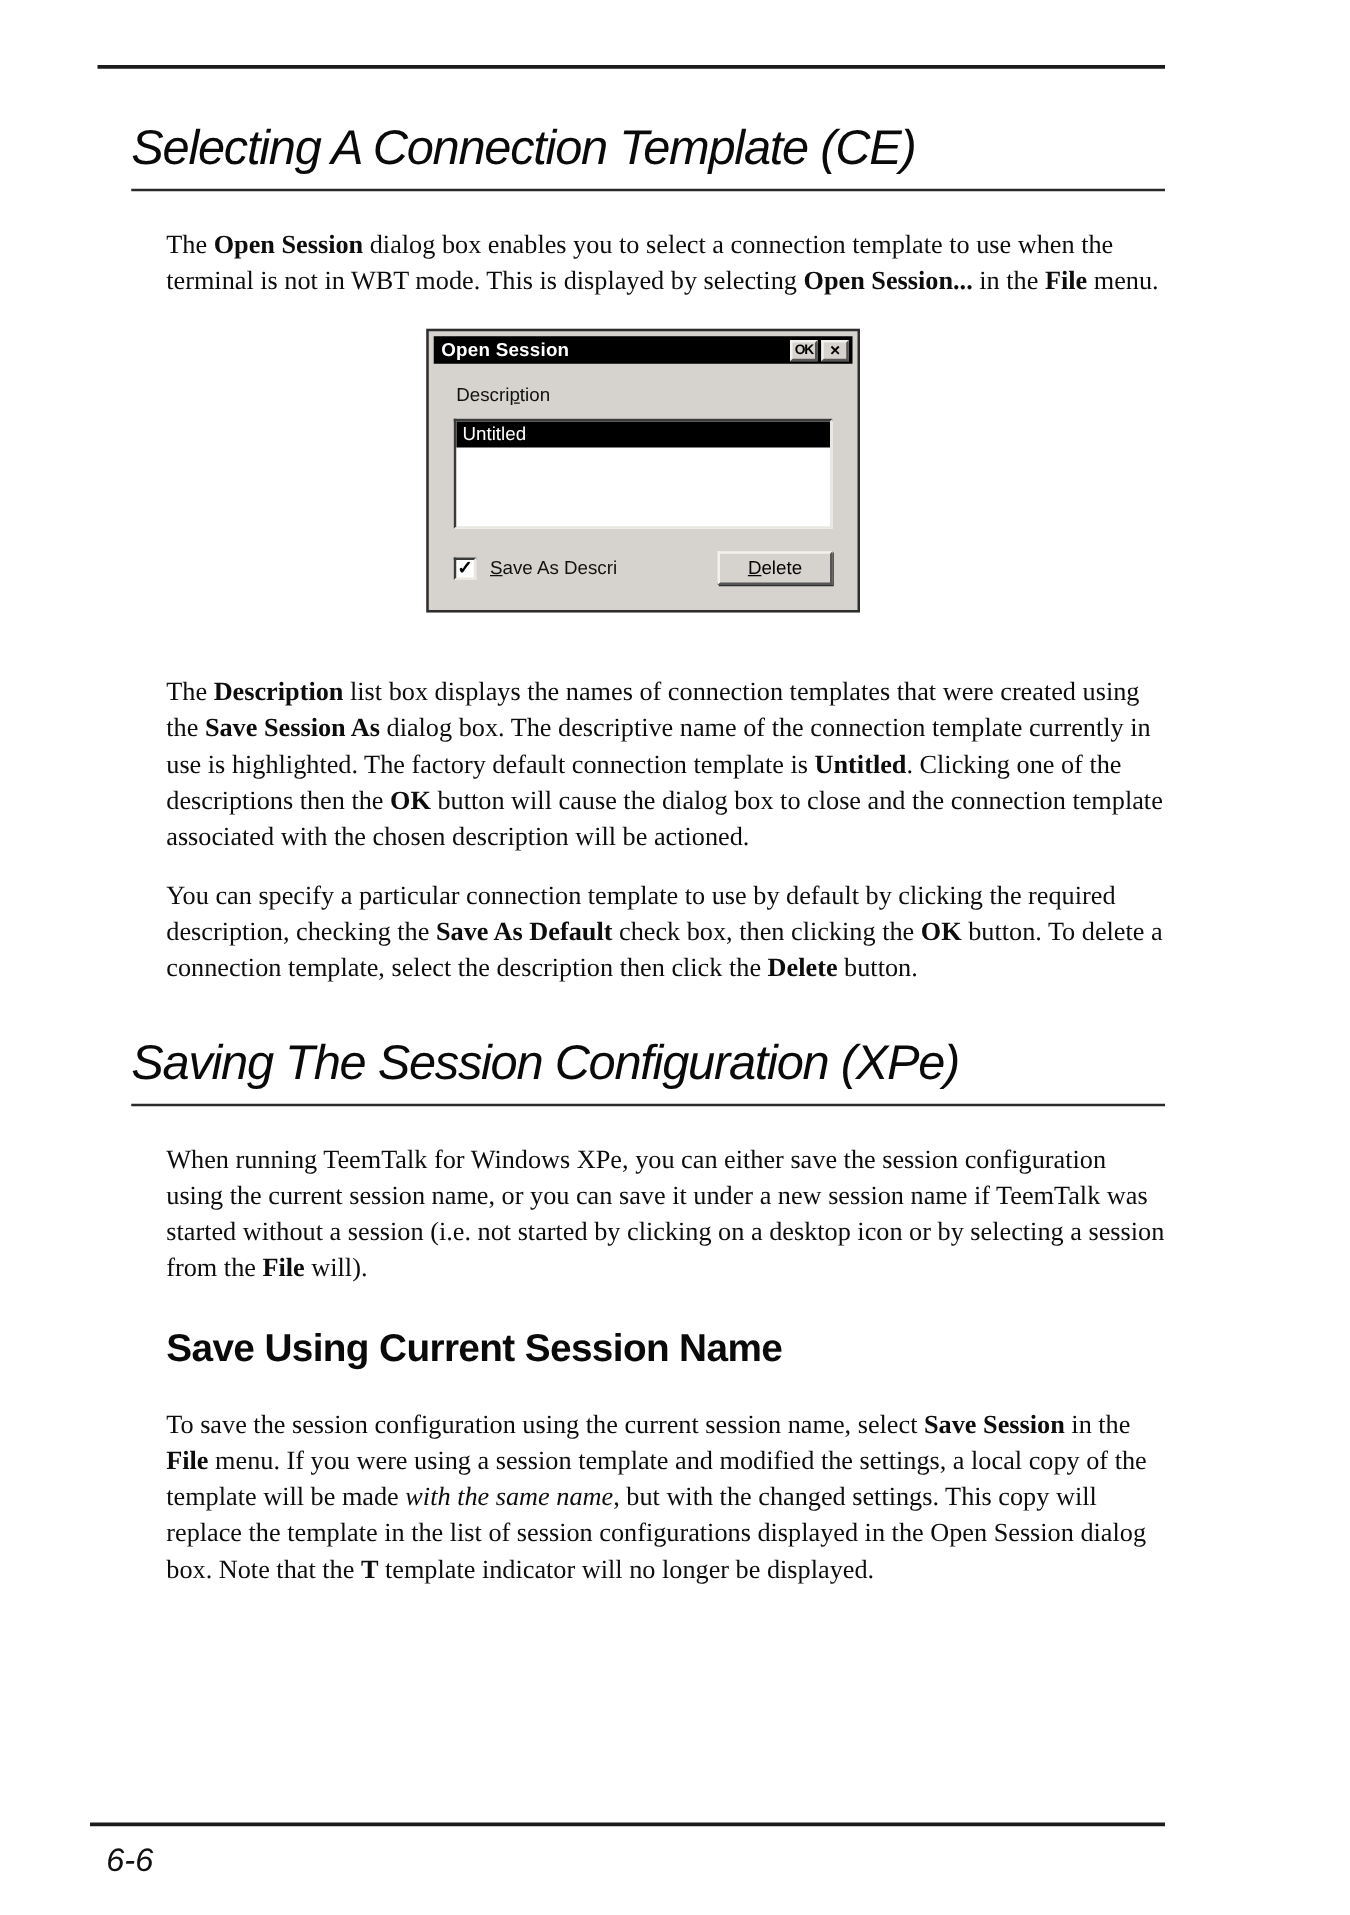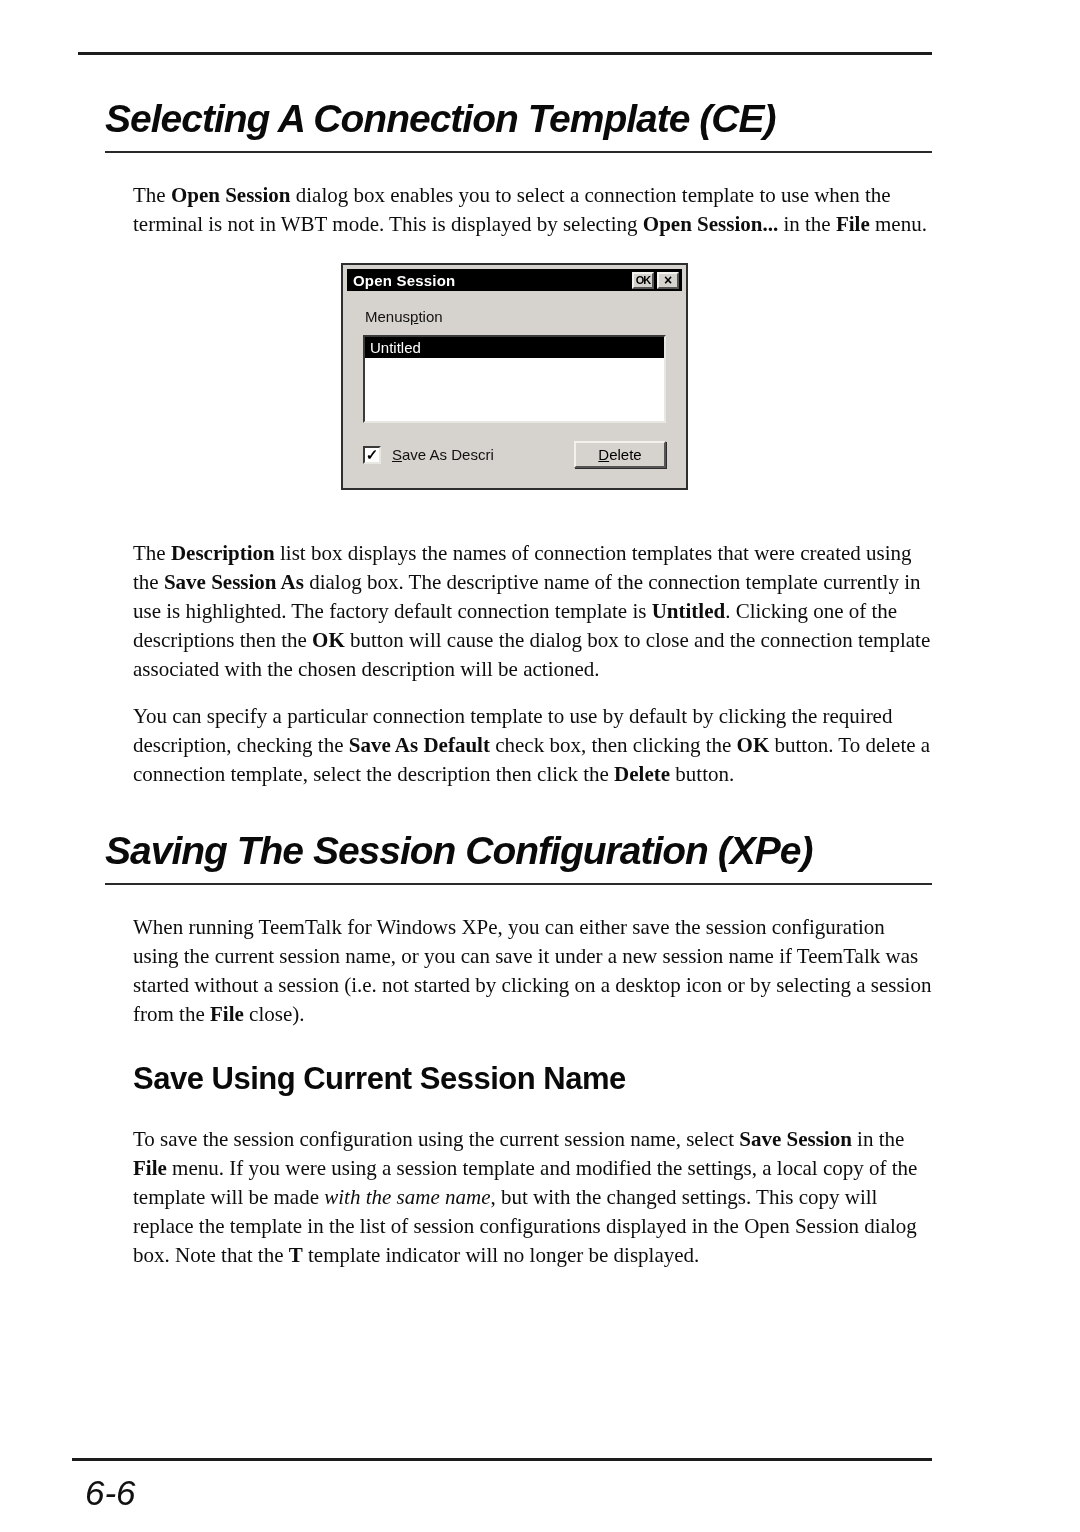--- a/index.html
+++ b/index.html
@@ -13,21 +13,21 @@
   
   .running-header {
     font-family:"Liberation Sans", sans-serif; font-style:italic;
     font-size:23px; line-height:28px; padding-left:7px; color:#111;
   }
   .rule { border:none; height:0; }
   .rule-thick { border-top:3px solid #1c1c1c; margin-top:6px; }
 
   
   h1.sec-title {
-    font-family:"Liberation Sans", sans-serif; font-weight:bold; font-style:italic;
+    font-family:"Liberation Sans", sans-serif; font-weight:normal; font-style:italic;
     font-size:39px; line-height:44px; letter-spacing:-1px; white-space:nowrap;
     margin:42px 0 0 27px; color:#0a0a0a;
   }
   .h1-rule { border-top:2px solid #2a2a2a; margin:10px 0 0 27px; }
   h1.sec2 { margin-top:40px; }
 
   h2.sub-title {
     font-family:"Liberation Sans", sans-serif; font-weight:bold;
     font-size:31px; line-height:36px; letter-spacing:-0.5px; white-space:nowrap;
     margin:32px 0 0 55px; color:#0a0a0a;
@@ -84,21 +84,21 @@
     background:#d6d3ce; color:#000;
     border:2px solid; border-color:#f2f1ee #555 #555 #f2f1ee;
     box-shadow:1px 1px 0 #2e2e2e;
     font-family:"Liberation Sans", sans-serif; font-size:15px; cursor:default;
   }
 
   
   .footer { position:absolute; left:72px; right:148px; top:1452px; }
   .page-number {
     font-family:"Liberation Sans", sans-serif; font-style:italic;
-    font-size:35px; margin:12px 0 0 13px; color:#111;
+    font-size:26px; margin:12px 0 0 13px; color:#111;
   }
 </style>
 </head>
 <body>
 
 <div class="page">
 
   <div class="rule rule-thick"></div>
 
   <h1 class="sec-title">Selecting A Connection Template (CE)</h1>
@@ -106,42 +106,42 @@
 
   <p class="body-text"><span>The </span><span style="font-weight: bold;">Open Session</span><span> dialog box enables you to select a connection template to use when the terminal is not in WBT mode. This is displayed by selecting </span><span style="font-weight: bold;">Open Session...</span><span> in the </span><span style="font-weight: bold;">File</span><span> menu.</span></p>
 
   <div class="dialog">
     <div class="titlebar">
       <span class="titlebar-text">Open Session</span>
       <button class="tb-btn ok">OK</button>
       <button class="tb-btn close">×</button>
     </div>
     <div class="dialog-body">
-      <div class="field-label"><span>Menus</span><span style="text-decoration: underline;">p</span><span>tion</span></div>
+      <div class="field-label"><span>Descri</span><span style="text-decoration: underline;">p</span><span>tion</span></div>
       <div class="listbox">
         <div class="list-item selected">Untitled</div>
       </div>
       <div class="dialog-row">
         <span class="checkbox">
             <span class="check">✓</span>
           </span>
         <span class="checkbox-label"><span style="text-decoration: underline;">S</span><span>ave As Descri</span></span>
         <button class="win-button"><span style="text-decoration: underline;">D</span><span>elete</span></button>
       </div>
     </div>
   </div>
 
   <p class="body-text p-after-dialog"><span>The </span><span style="font-weight: bold;">Description</span><span> list box displays the names of connection templates that were created using the </span><span style="font-weight: bold;">Save Session As</span><span> dialog box. The descriptive name of the connection template currently in use is highlighted. The factory default connection template is </span><span style="font-weight: bold;">Untitled</span><span>. Clicking one of the descriptions then the </span><span style="font-weight: bold;">OK</span><span> button will cause the dialog box to close and the connection template associated with the chosen description will be actioned.</span></p>
 
   <p class="body-text p-tight"><span>You can specify a particular connection template to use by default by clicking the required description, checking the </span><span style="font-weight: bold;">Save As Default</span><span> check box, then clicking the </span><span style="font-weight: bold;">OK</span><span> button. To delete a connection template, select the description then click the </span><span style="font-weight: bold;">Delete</span><span> button.</span></p>
 
   <h1 class="sec-title sec2">Saving The Session Configuration (XPe)</h1>
   <div class="rule h1-rule"></div>
 
-  <p class="body-text"><span>When running TeemTalk for Windows XPe, you can either save the session configuration using the current session name, or you can save it under a new session name if TeemTalk was started without a session (i.e. not started by clicking on a desktop icon or by selecting a session from the </span><span style="font-weight: bold;">File</span><span> close).</span></p>
+  <p class="body-text"><span>When running TeemTalk for Windows XPe, you can either save the session configuration using the current session name, or you can save it under a new session name if TeemTalk was started without a session (i.e. not started by clicking on a desktop icon or by selecting a session from the </span><span style="font-weight: bold;">File</span><span> will).</span></p>
 
   <h2 class="sub-title">Save Using Current Session Name</h2>
 
   <p class="body-text"><span>To save the session configuration using the current session name, select </span><span style="font-weight: bold;">Save Session</span><span> in the </span><span style="font-weight: bold;">File</span><span> menu. If you were using a session template and modified the settings, a local copy of the template will be made </span><span style="font-style: italic;">with the same name</span><span>, but with the changed settings. This copy will replace the template in the list of session configurations displayed in the Open Session dialog box. Note that the </span><span style="font-weight: bold;">T</span><span> template indicator will no longer be displayed.</span></p>
 
   <div class="footer">
     <div class="rule rule-thick"></div>
     <div class="page-number">6-6</div>
   </div>
 

